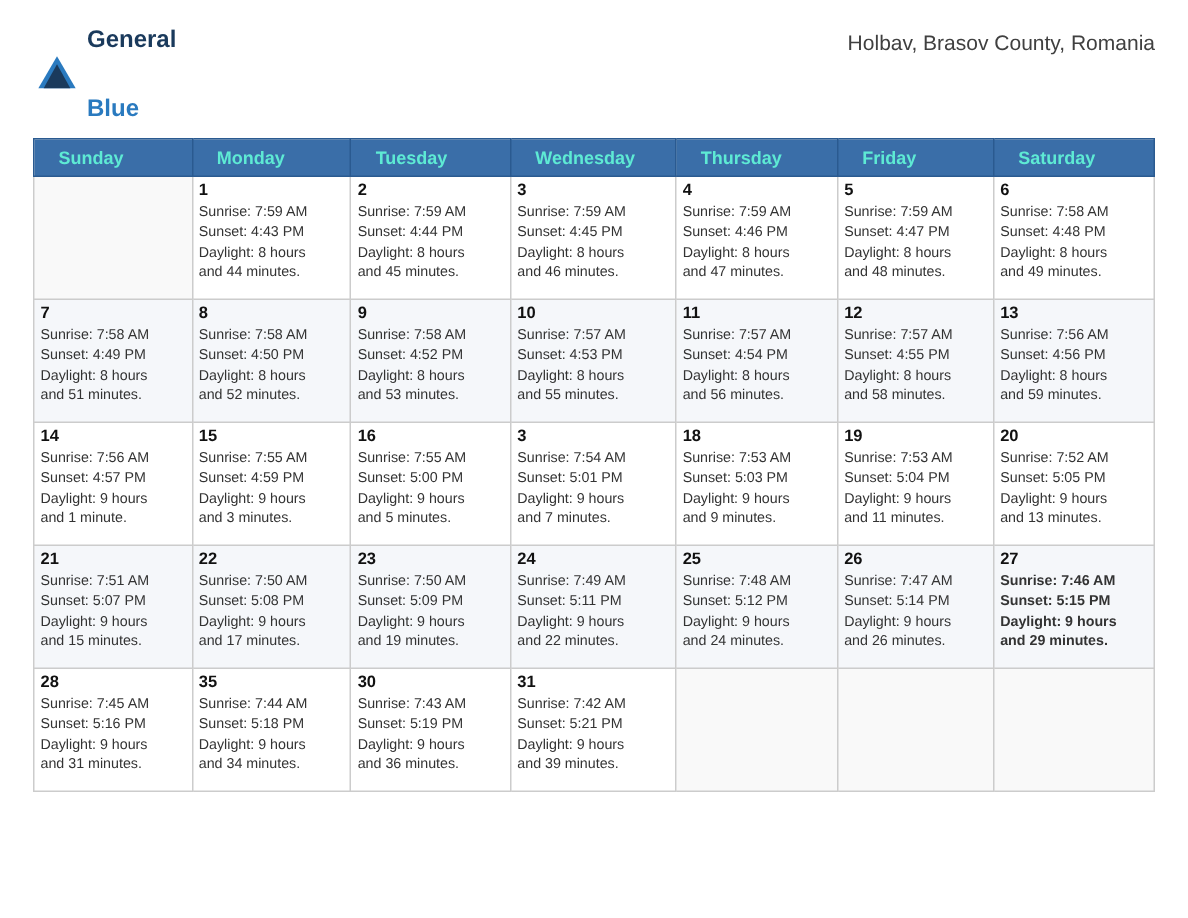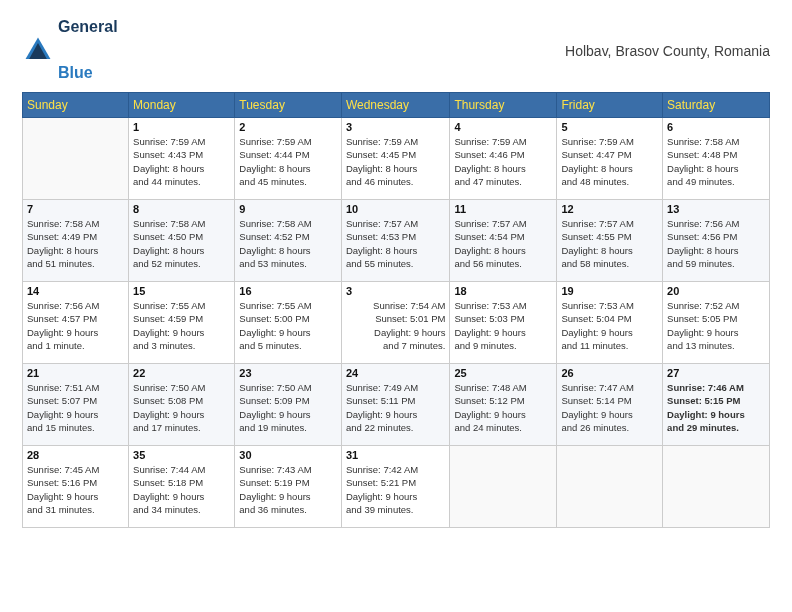--- a/index.html
+++ b/index.html
@@ -11,21 +11,21 @@
       overflow: hidden;
     }
     .page {
       width: 792px;
       height: 612px;
       padding: 18px 22px 12px 22px;
     }
     .header {
       display: flex;
       justify-content: space-between;
-      align-items: center;
+      align-items: flex-start;
       margin-bottom: 10px;
     }
     .logo {
       display: flex;
       align-items: center;
       gap: 4px;
     }
     .logo-icon {
       width: 32px;
       height: 32px;
@@ -44,25 +44,25 @@
       color: #404040;
       margin-top: 2px;
     }
     .calendar {
       width: 100%;
       border-collapse: collapse;
       font-size: 10.5px;
     }
     .calendar th {
       background: #3a6ea8;
-      color: #fde047;
-      padding: 5px 4px;
+      color: #5eead4;
+      padding: 5px 16px;
       text-align: left;
       font-size: 12px;
-      font-weight: normal;
+      font-weight: bold;
       border: 1px solid #2a5a90;
     }
     .calendar td {
       border: 1px solid #ccc;
       vertical-align: top;
       padding: 3px 4px;
       width: 113px;
       height: 82px;
       background: #fff;
     }
@@ -230,21 +230,21 @@
           </td>
           <td>
             <div class="day-num">16</div>
             <div class="day-info" style="white-space: pre-line;">Sunrise: 7:55 AM
 Sunset: 5:00 PM
 Daylight: 9 hours
 and 5 minutes.</div>
           </td>
           <td>
             <div class="day-num">3</div>
-            <div class="day-info" style="white-space: pre-line; text-align: right;">Sunrise: 7:54 AM
+            <div class="day-info" style="white-space: pre-line;">Sunrise: 7:54 AM
 Sunset: 5:01 PM
 Daylight: 9 hours
 and 7 minutes.</div>
           </td>
           <td>
             <div class="day-num">18</div>
             <div class="day-info" style="white-space: pre-line;">Sunrise: 7:53 AM
 Sunset: 5:03 PM
 Daylight: 9 hours
 and 9 minutes.</div>

